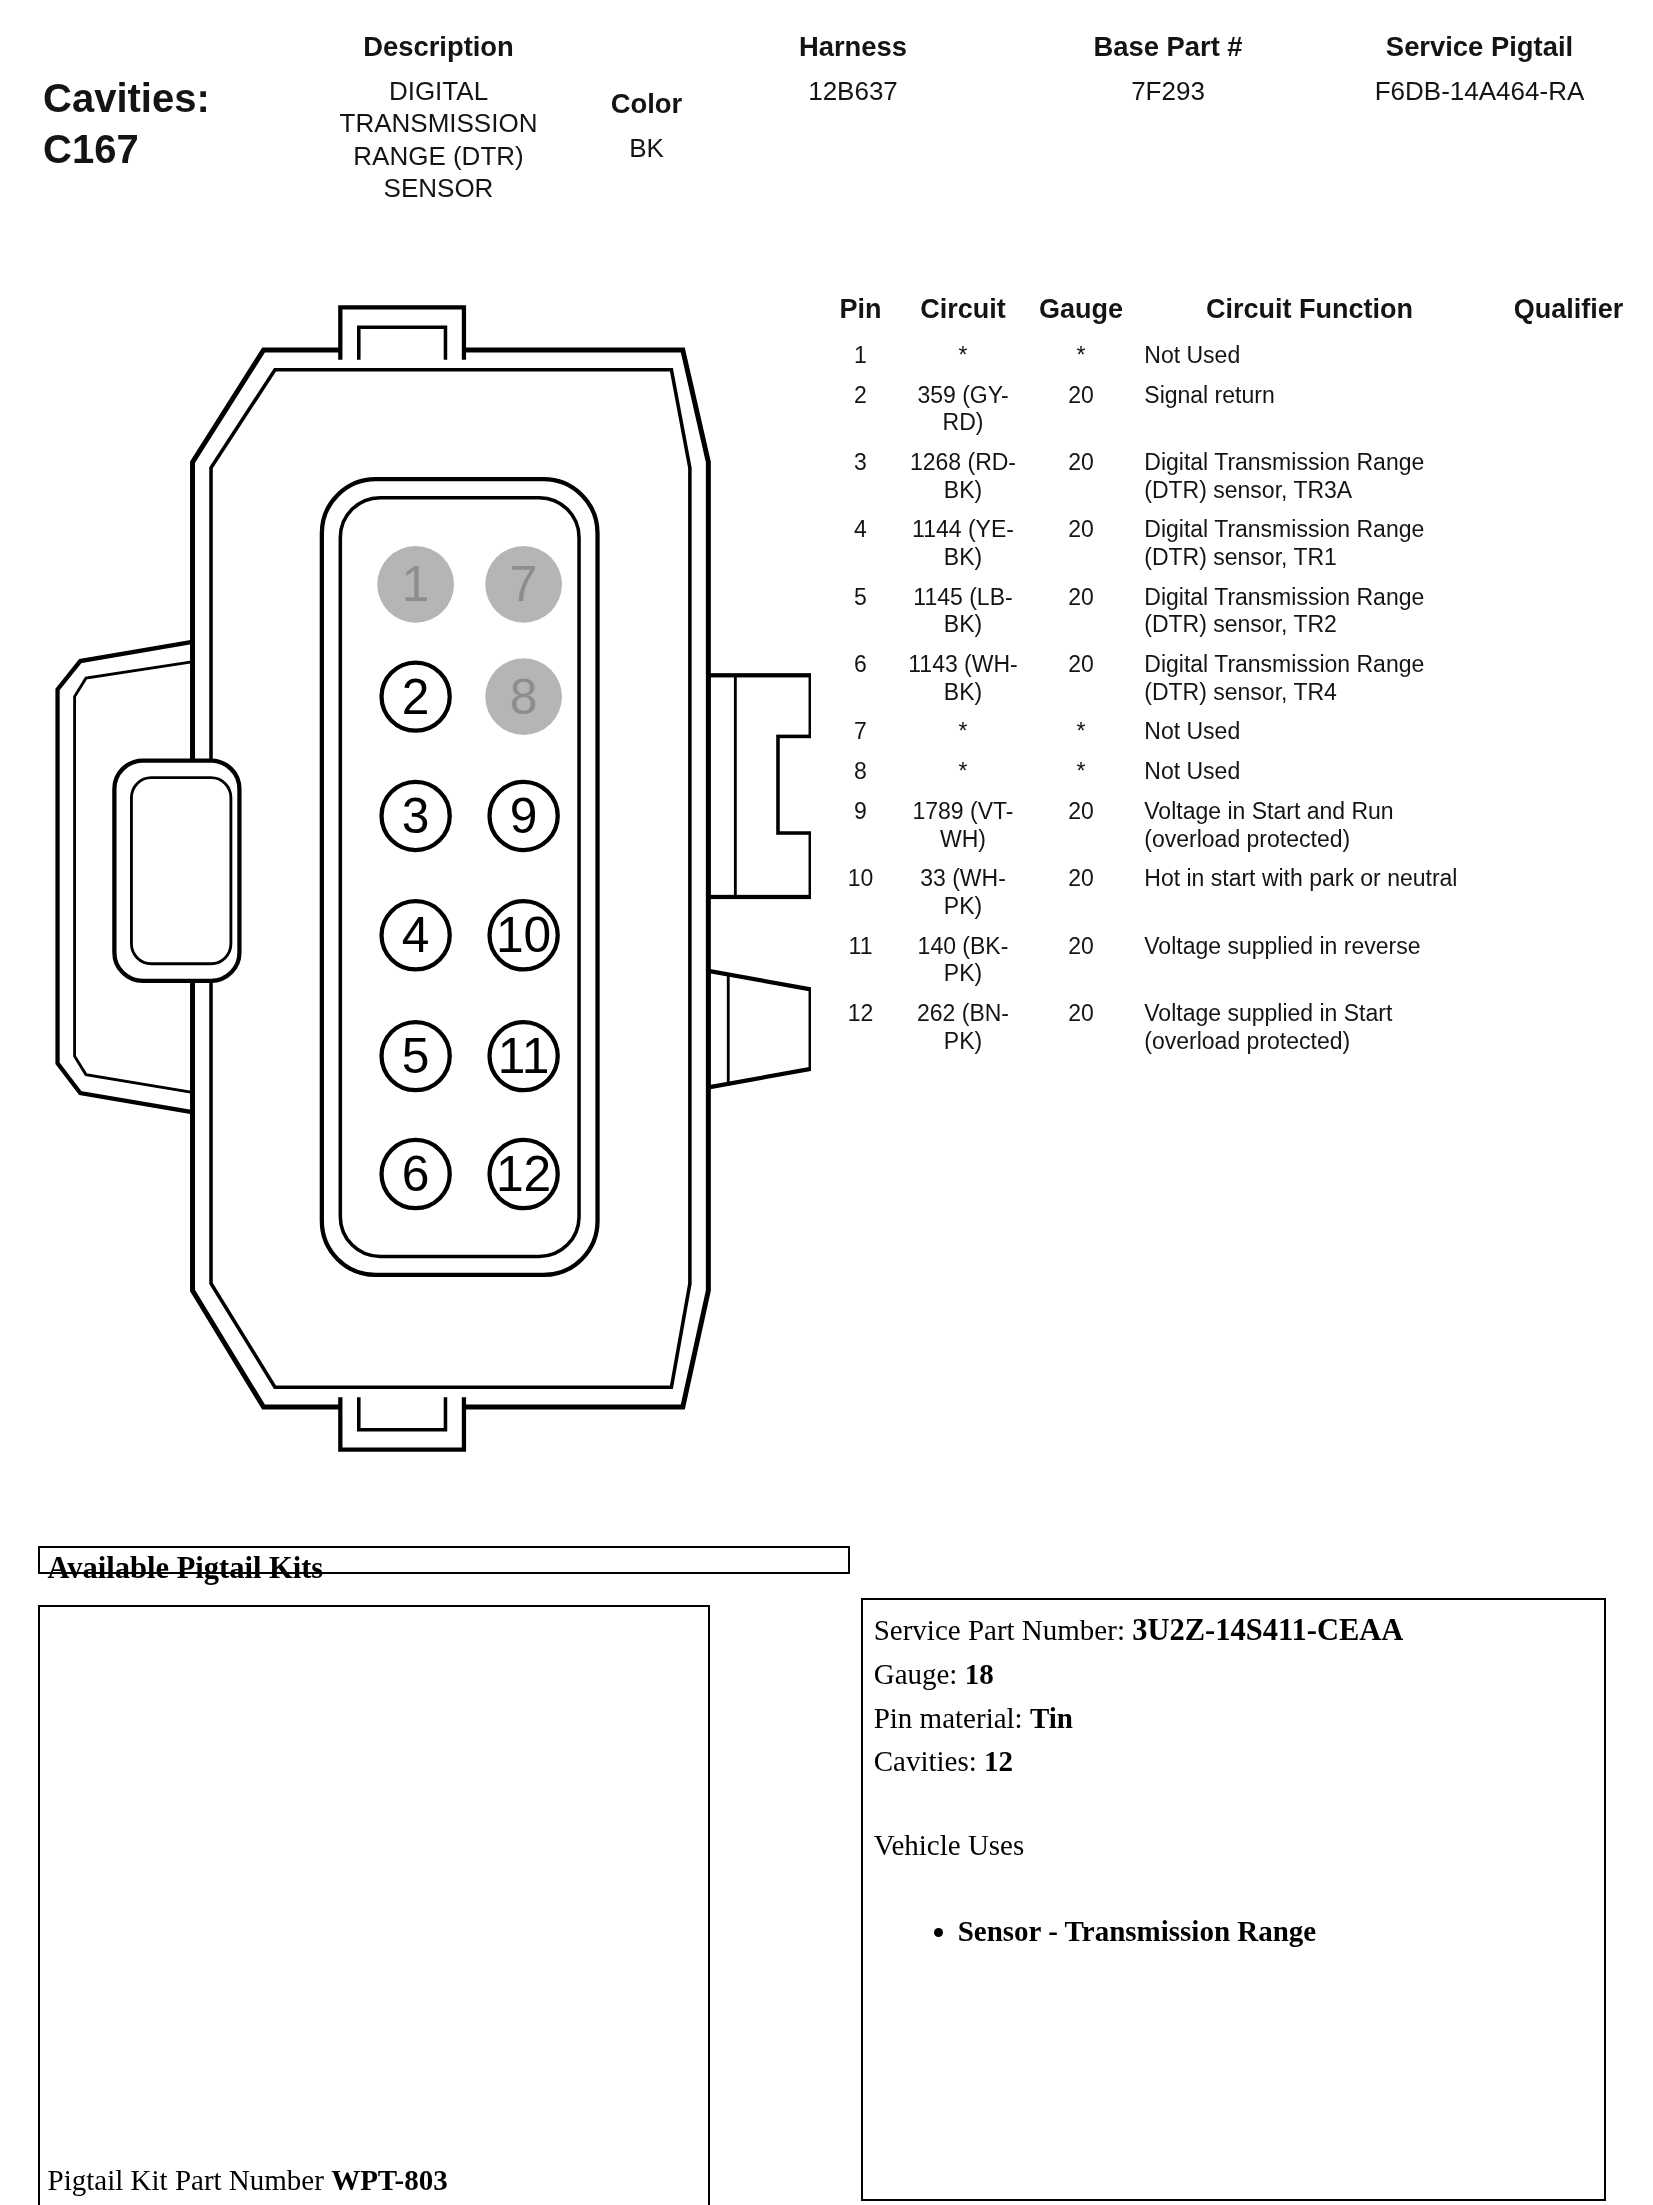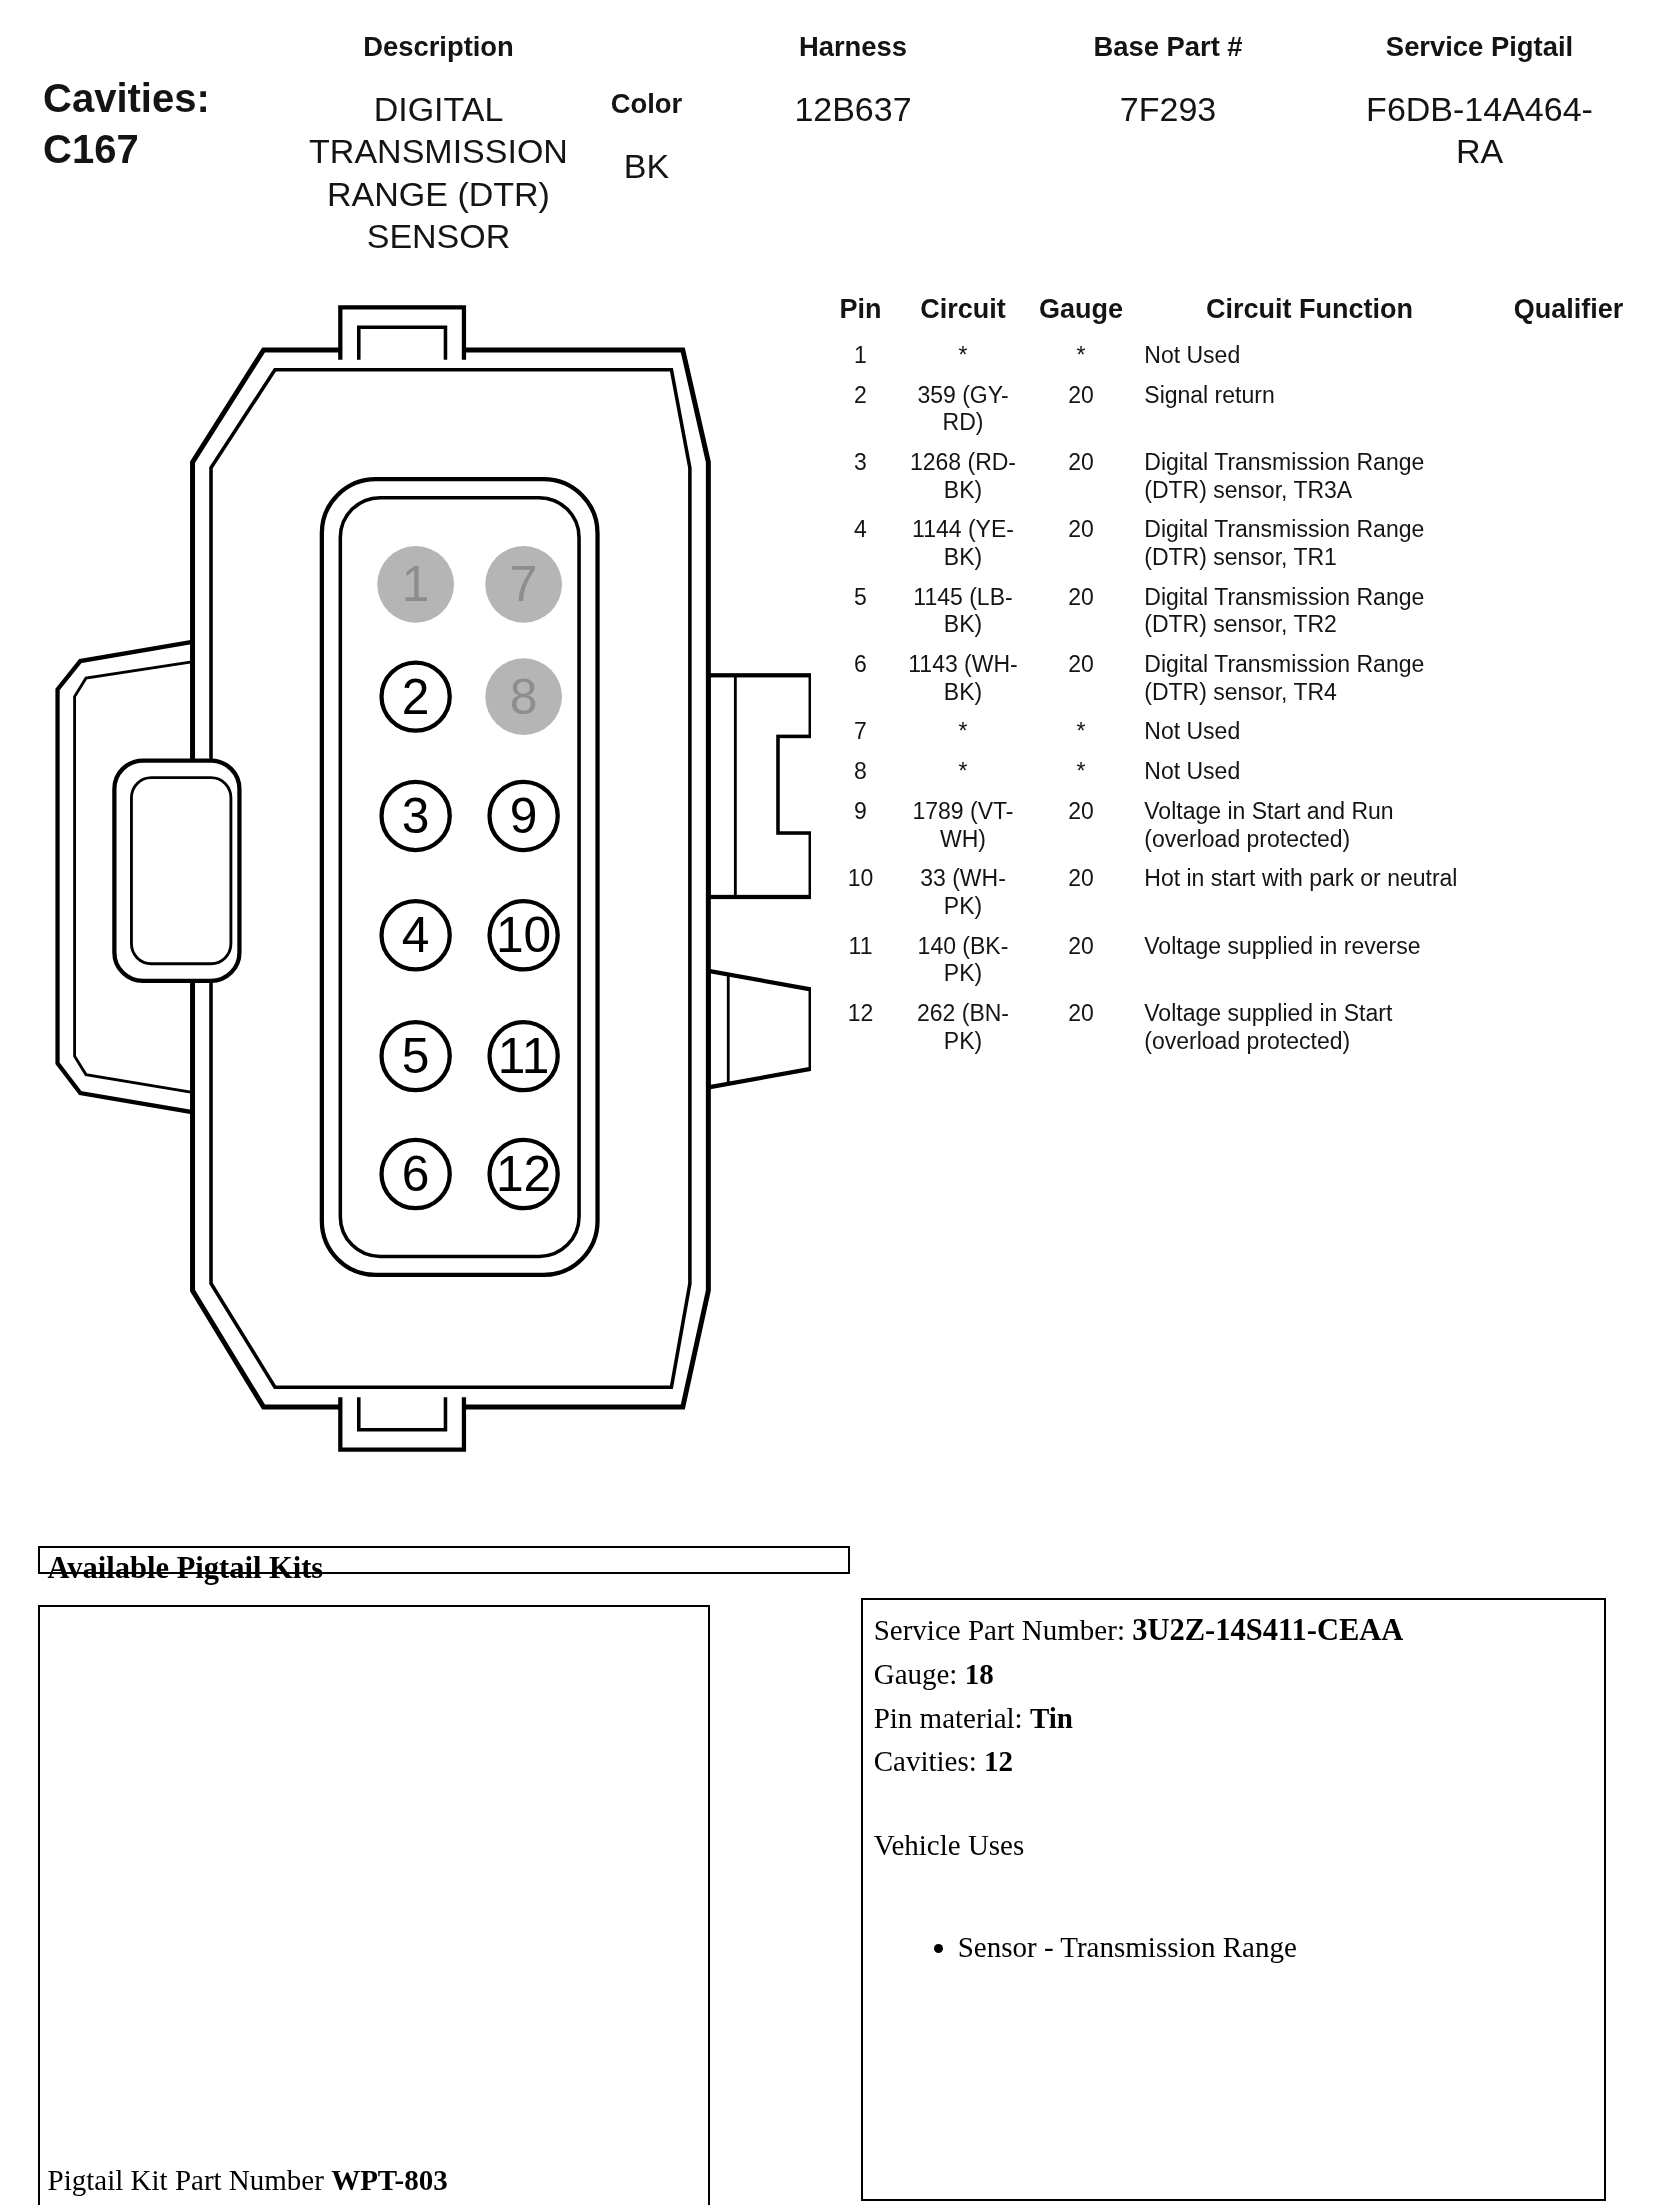--- a/index.html
+++ b/index.html
@@ -5,21 +5,21 @@
   * { margin:0; padding:0; box-sizing:border-box; }
   html,body { background:#ffffff; }
   .page { position:relative; width:1653px; height:2205px; background:#fff; overflow:hidden;
           font-family:"Liberation Sans", sans-serif; color:#141414; }
   .abs { position:absolute; }
 
   
   .connector-title { left:43px; top:73px; font-size:40px; font-weight:bold; line-height:1.28; }
   .hdr-col { text-align:center; }
   .hdr-label { font-size:27.4px; font-weight:bold; }
-  .hdr-value { font-size:34px; margin-top:25px; line-height:1.25; }
+  .hdr-value { font-size:26px; margin-top:12px; line-height:1.25; }
   .col-desc    { left:299px;  top:30.5px;  width:279px; }
   .col-color   { left:574px;  top:88px; width:145px; }
   .col-harness { left:758px;  top:30.5px;  width:190px; }
   .col-base    { left:1071px; top:30.5px;  width:194px; }
   .col-svc     { left:1346px; top:30.5px;  width:267px; }
 
   
   .diagram { left:43px; top:303px; width:768px; height:1151px; }
   svg text { font-family:"Liberation Sans", sans-serif; }
 
@@ -39,21 +39,21 @@
   .kits-title-box { left:38px; top:1546px; width:812px; height:28px; border:2.3px solid #000; }
   .kits-title { font-size:30.5px; font-weight:bold; padding:3px 7.6px; }
   .kits-left-box { left:38px; top:1598px; width:672px; height:603px; border:2.3px solid #000;margin-top:7px; }
   .kit-part-line { position:absolute; left:7.6px; bottom:9.1px; font-size:29px; }
   .kits-right-box { left:861px; top:1598px; width:745px; height:603px; border:2.3px solid #000;
                     padding:7.6px 10.7px; font-size:29px; }
   .spec-line { line-height:1.5; }
   .b { font-weight:bold; }
   .bv { font-weight:bold; font-size:30.5px; }
   .vehicle-uses-title { margin-top:40px; line-height:1.5; }
-  .vehicle-uses-list { list-style:disc; margin-top:60px; padding-left:84px; }
+  .vehicle-uses-list { list-style:disc; margin-top:44px; padding-left:84px;font-weight:bold; }
   .vehicle-uses-list li { line-height:1.4; }
 </style>
 </head>
 <body>
 
 <div class="page">
 
   <div class="abs connector-title">
     <div>Cavities:</div>
     <div>C167</div>

